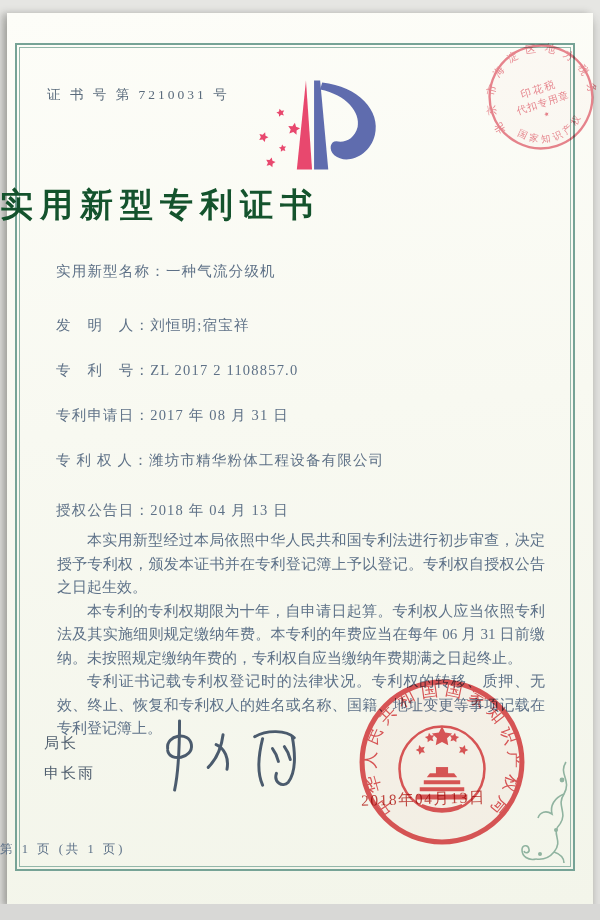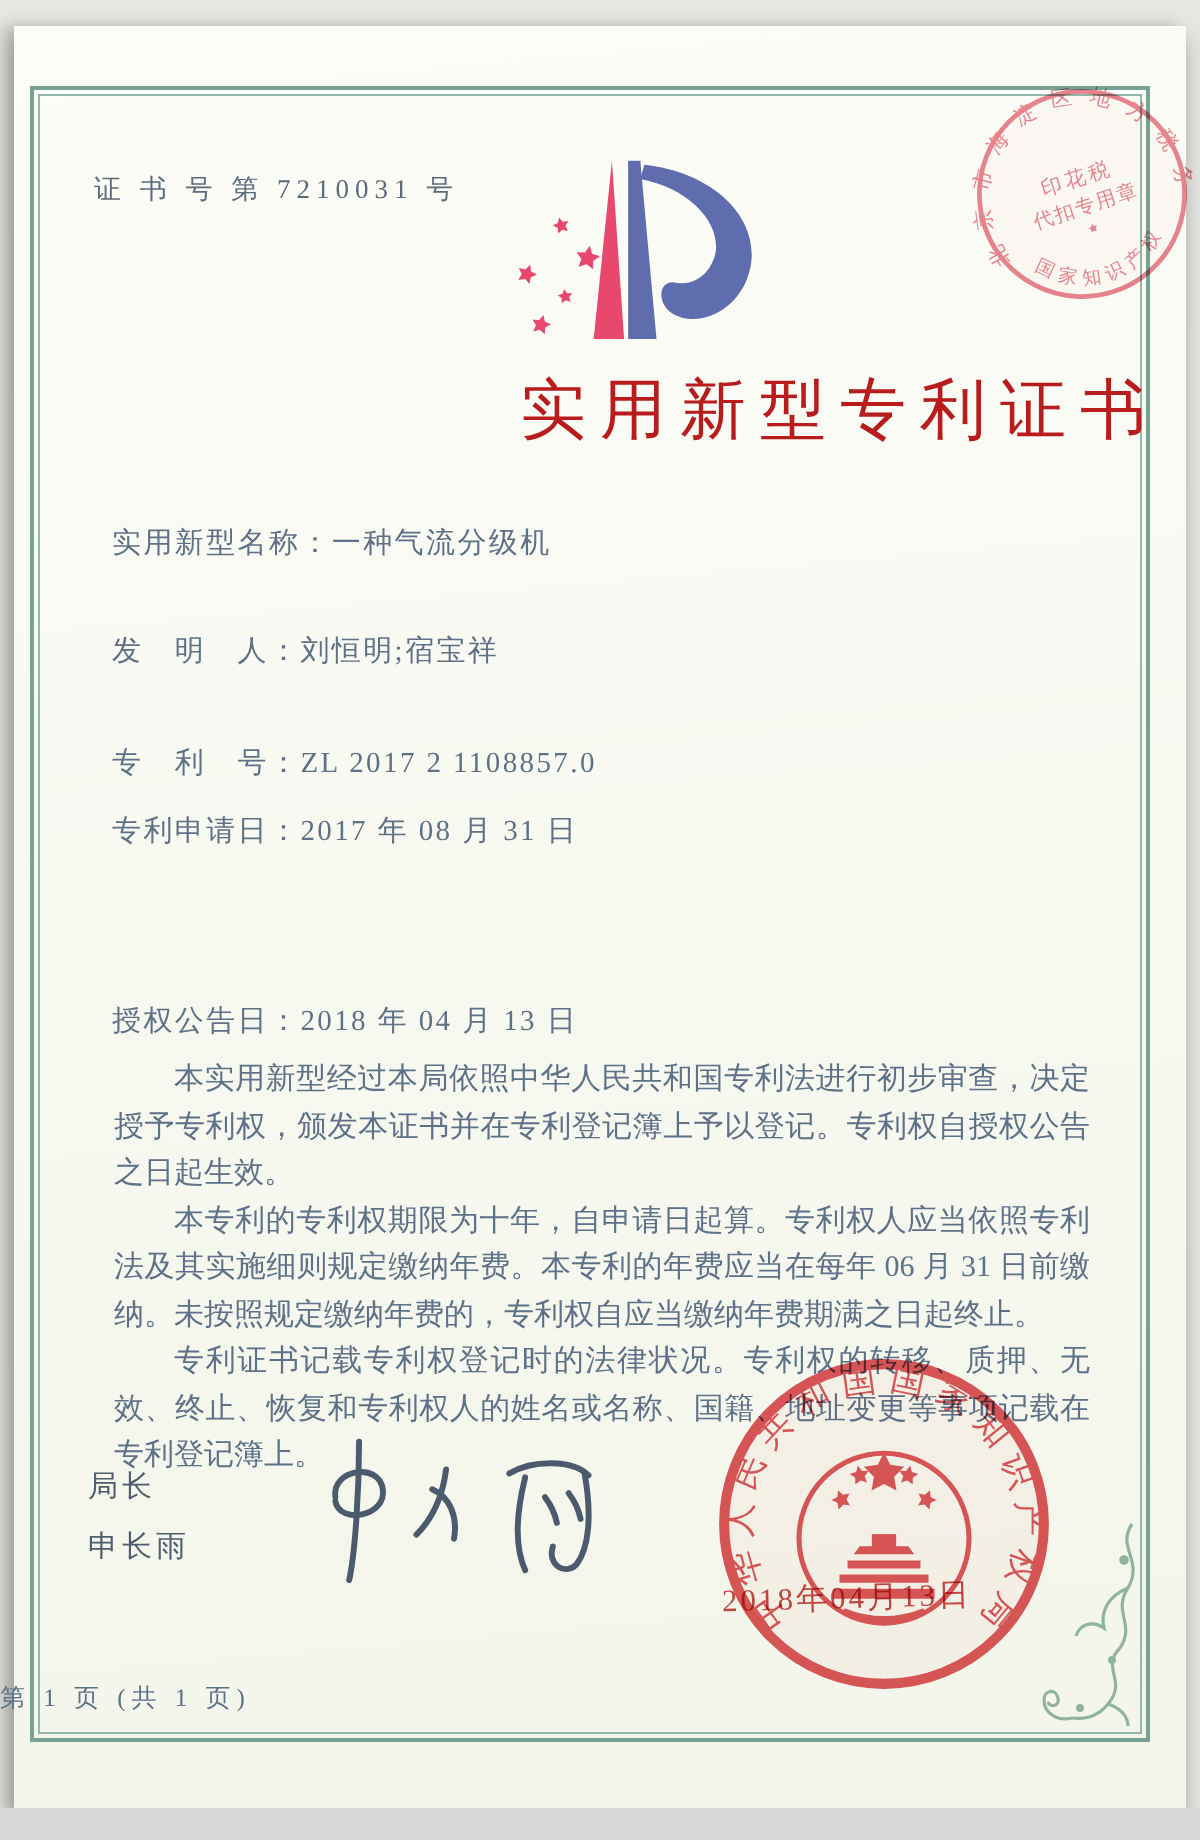--- a/index.html
+++ b/index.html
@@ -7,24 +7,24 @@
          font-family:"Liberation Serif","DejaVu Serif",serif;}
   .paper{position:absolute;left:7px;top:13px;width:586px;height:893px;
          background:linear-gradient(175deg,#fdfdf8 0%,#f8f9f1 45%,#f3f5ea 100%);
          box-shadow:-5px 0 7px rgba(60,60,55,.28),0 7px 10px rgba(60,60,55,.3);}
   .frame{position:absolute;left:15px;top:43px;width:556px;height:824px;
          border:2px solid #76a396;}
   .frame::after{content:"";position:absolute;inset:2px;border:1px solid #93b7aa;}
   .certno{position:absolute;left:47px;top:86px;font-size:13.5px;color:#5a6b7c;
           letter-spacing:3px;}
   .logo{position:absolute;left:233px;top:76px;width:152px;height:102px;}
-  .title{position:absolute;left:0;right:20px;top:183px;text-align:right;
-         font-size:33px;font-weight:400;color:#b91c1c;letter-spacing:7px;}
+  .title{position:absolute;left:0;right:20px;top:183px;text-align:left;
+         font-size:33px;font-weight:700;color:#14532d;letter-spacing:7px;}
   .field{position:absolute;left:56px;font-size:14.5px;color:#5e7187;letter-spacing:1.2px;white-space:nowrap;}
-  .f0{top:262px}.f1{top:316px}.f2{top:372px}.f3{top:406px}.f4{top:451px}.f5{top:501px}
+  .f0{top:262px}.f1{top:316px}.f2{top:361px}.f3{top:406px}.f4{top:451px}.f5{top:501px}
   .bodytext{position:absolute;left:57px;width:488px;top:529px;font-size:15px;
             line-height:23.5px;color:#5d7188;text-align:justify;}
   .bodytext p{margin:0;text-indent:2em;}
   .official{position:absolute;left:44px;top:734px;font-size:15px;color:#4f5e6e;}
   .official div{margin-bottom:11px;letter-spacing:2px;}
   .signature{position:absolute;left:138px;top:706px;width:178px;height:96px;}
   .seal{position:absolute;left:356px;top:676px;width:172px;height:172px;
         mix-blend-mode:multiply;opacity:.93;}
   .sealdate{position:absolute;left:361px;top:789px;font-size:15.5px;color:#c84a46;
             letter-spacing:1.5px;transform:rotate(-1.5deg);mix-blend-mode:multiply;white-space:nowrap;}
@@ -64,20 +64,23 @@
     <span>实用新型名称：</span><span>一种气流分级机</span>
   </div>
   <div class="field f1">
     <span>发　明　人：</span><span>刘恒明;宿宝祥</span>
   </div>
   <div class="field f2">
     <span>专　利　号：</span><span>ZL 2017 2 1108857.0</span>
   </div>
   <div class="field f3">
     <span>专利申请日：</span><span>2017 年 08 月 31 日</span>
+  </div>
+  <div class="field f4">
+    <span>专 利 权 人：</span><span>潍坊市精华粉体工程设备有限公司</span>
   </div>
   <div class="field f5">
     <span>授权公告日：</span><span>2018 年 04 月 13 日</span>
   </div>
 
   <div class="bodytext">
     <p>本实用新型经过本局依照中华人民共和国专利法进行初步审查，决定授予专利权，颁发本证书并在专利登记簿上予以登记。专利权自授权公告之日起生效。</p>
     <p>本专利的专利权期限为十年，自申请日起算。专利权人应当依照专利法及其实施细则规定缴纳年费。本专利的年费应当在每年 06 月 31 日前缴纳。未按照规定缴纳年费的，专利权自应当缴纳年费期满之日起终止。</p>
     <p>专利证书记载专利权登记时的法律状况。专利权的转移、质押、无效、终止、恢复和专利权人的姓名或名称、国籍、地址变更等事项记载在专利登记簿上。</p>
   </div>

